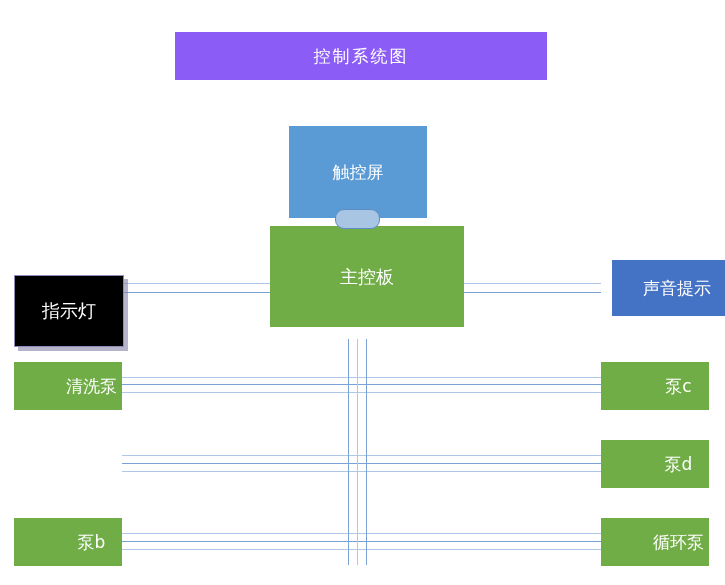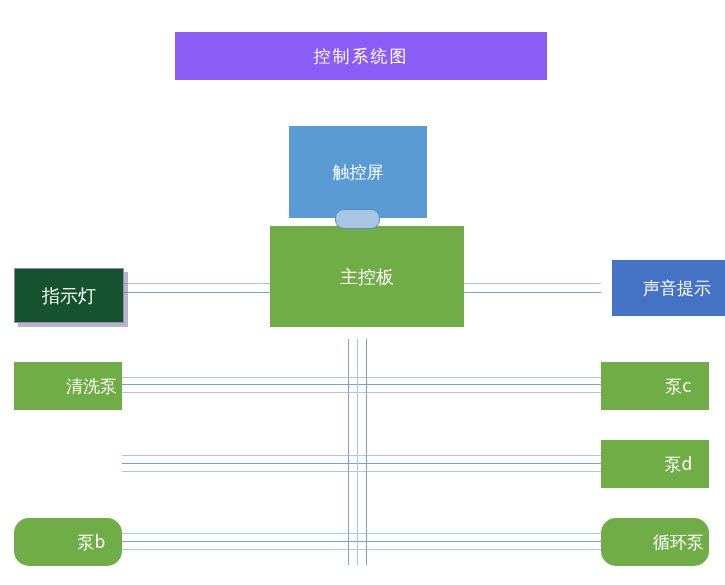--- a/index.html
+++ b/index.html
@@ -61,24 +61,24 @@
     top: 226px;
     width: 194px;
     height: 101px;
     background: #70AD47;
     font-size: 18px;
   }
 
   
   #indicator-light {
     left: 14px;
-    top: 268px;
+    top: 275px;
     width: 110px;
-    height: 55px;
-    background: #14532d;
+    height: 72px;
+    background: #000000;
     border: 1px solid #8E8CB8;
     box-shadow: 4px 4px 0 0 rgba(120,118,160,0.55);
     font-size: 18px;
   }
 
   
   #sound-prompt {
     left: 600px;
     top: 260px;
     width: 130px;
@@ -93,21 +93,21 @@
     width: 108px;
     height: 48px;
     background: #70AD47;
     font-size: 17px;
     padding-left: 47px;
   }
   .pump.left  { left: 14px; }
   .pump.right { left: 601px; }
   .row-1 { top: 362px; }
   .row-2 { top: 440px; }
-  .row-3 { top: 518px; border-radius: 15px; }
+  .row-3 { top: 518px; }
 
   
   .wire-h {
     position: absolute;
     height: 0;
     border-top: 1.6px solid #7BA2D4;
     z-index: 2;
   }
   .wire-h.pale {
     border-top-color: #AEC6E8;

